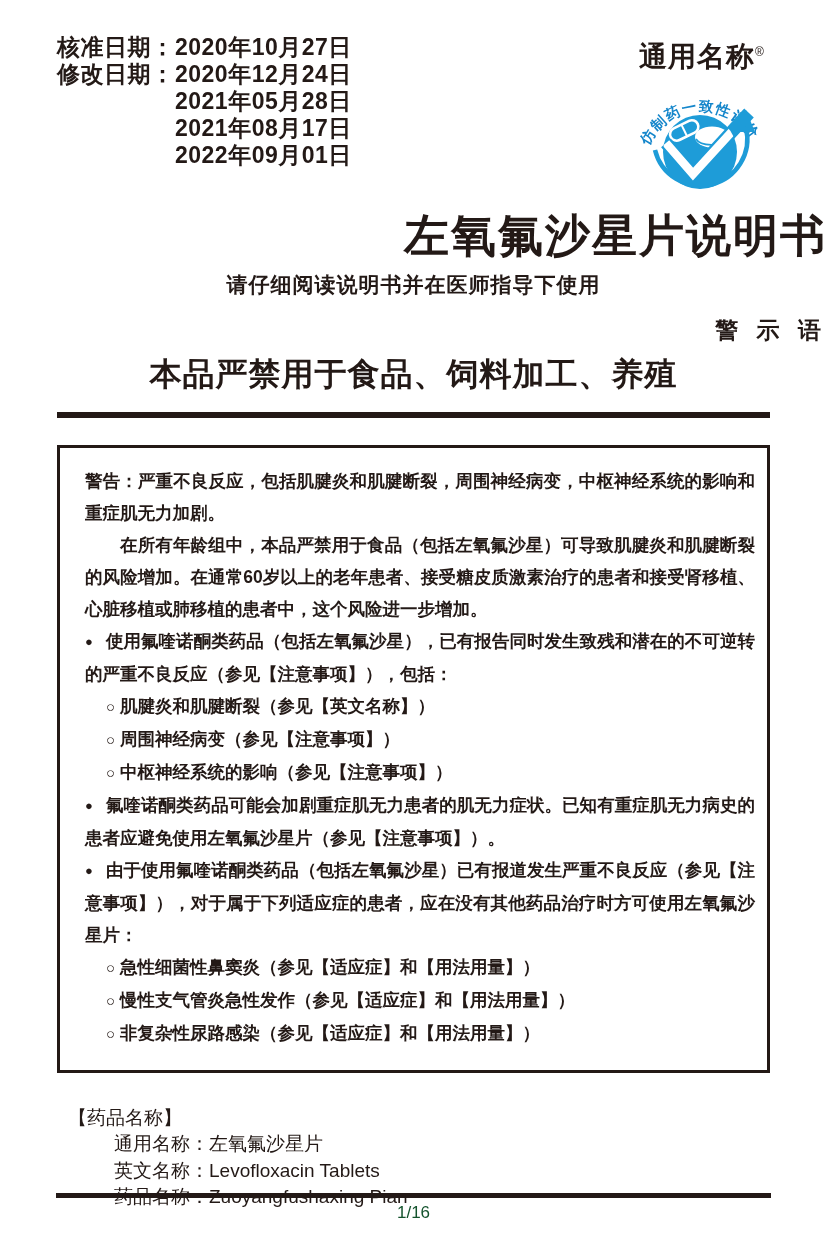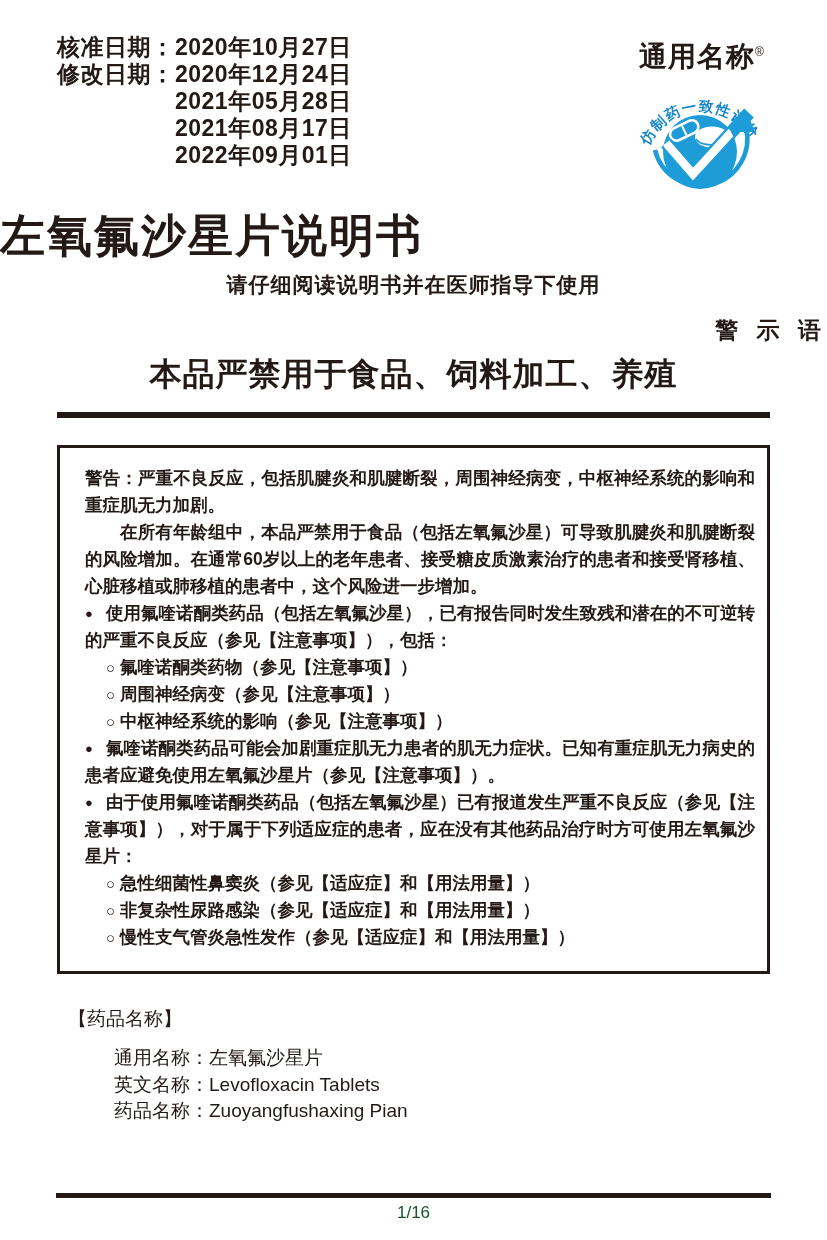--- a/index.html
+++ b/index.html
@@ -12,40 +12,40 @@
   
   .header { display: flex; justify-content: space-between; padding: 34px 57px 0 57px; }
   .dates { font-size: 23px; font-weight: 700; line-height: 27px; letter-spacing: 0.5px; }
   .date-row { display: flex; white-space: nowrap; }
   .date-label { width: 118px; flex: none; }
   .logo { width: 136px; text-align: center; margin-top: 4px; flex: none; }
   .brand { font-size: 28px; font-weight: 700; letter-spacing: 1px; white-space: nowrap; }
   .brand sup { font-size: 12px; font-weight: 400; vertical-align: super; }
   .badge { margin-top: 4px; }
   
-  .doc-title { text-align: left; font-size: 45px; font-weight: 700; letter-spacing: 2px; margin-top: 6px; line-height: 1.15; }
+  .doc-title { text-align: right; font-size: 45px; font-weight: 700; letter-spacing: 2px; margin-top: 6px; line-height: 1.15; }
   .doc-subtitle { text-align: center; font-size: 21px; font-weight: 700; margin-top: 9px; letter-spacing: 1px; }
   .warn-heading { text-align: right; font-size: 23px; font-weight: 700; margin-top: 16px; letter-spacing: 6px; }
   .warn-statement { text-align: center; font-size: 32px; font-weight: 700; margin-top: 7px; letter-spacing: 1px; }
   .rule-thick { margin: 15px 57px 0 57px; height: 6px; background: #231916; }
   
   .warning-box {
     margin: 27px 57px 0 57px; border: 3px solid #231916;
     padding: 17px 12px 20px 25px;
-    font-size: 17.5px; font-weight: 700; line-height: 27px; text-align: justify;
+    font-size: 17.5px; font-weight: 700; line-height: 32px; text-align: justify;
   }
   .warning-box p { margin: 0; }
   .p-indent { text-indent: 2em; }
   .p-bullet .marker { font-size: 13px; margin-right: 13px; vertical-align: 1px; }
   .p-circle { padding-left: 21px; text-align: left; }
   .p-circle .marker { font-size: 15px; margin-right: 5px; }
   
   .sections { margin: 32px 57px 0 68px; font-size: 19px; line-height: 26.5px; font-weight: 400; }
   .sections .heading { font-weight: 400; }
-  .sub-lines { margin-left: 46px; margin-top: 13px; }
+  .sub-lines { margin-left: 46px; }
   .sub-line { white-space: nowrap; }
   .composition { display: flex; margin-top: 0; }
   .comp-label { flex: none; white-space: pre; }
   .comp-content { flex: 1; }
   .comp-content p { margin: 0; text-align: justify; }
   
   .footer-rule { position: absolute; left: 56px; right: 56px; top: 1193px; height: 5px; background: #231916; }
   .footer-page { position: absolute; top: 1203px; left: 0; right: 0; text-align: center; font-size: 17px; font-weight: 400; color: #14532d; }
 </style>
 </head>
@@ -120,28 +120,28 @@
   <div class="doc-title">左氧氟沙星片说明书</div>
   <div class="doc-subtitle">请仔细阅读说明书并在医师指导下使用</div>
   <div class="warn-heading">警 示 语</div>
   <div class="warn-statement">本品严禁用于食品、饲料加工、养殖</div>
   <div class="rule-thick"></div>
 
   <div class="warning-box">
     <p>警告：严重不良反应，包括肌腱炎和肌腱断裂，周围神经病变，中枢神经系统的影响和重症肌无力加剧。</p>
     <p class="p-indent">在所有年龄组中，本品严禁用于食品（包括左氧氟沙星）可导致肌腱炎和肌腱断裂的风险增加。在通常60岁以上的老年患者、接受糖皮质激素治疗的患者和接受肾移植、心脏移植或肺移植的患者中，这个风险进一步增加。</p>
     <p class="p-bullet"><span class="marker">●</span><span>使用氟喹诺酮类药品（包括左氧氟沙星），已有报告同时发生致残和潜在的不可逆转的严重不良反应（参见【注意事项】），包括：</span></p>
-    <p class="p-circle"><span class="marker">○</span><span>氟喹诺酮类药物（参见【注意事项】）</span></p>
+    <p class="p-circle"><span class="marker">○</span><span>肌腱炎和肌腱断裂（参见【英文名称】）</span></p>
     <p class="p-circle"><span class="marker">○</span><span>周围神经病变（参见【注意事项】）</span></p>
     <p class="p-circle"><span class="marker">○</span><span>中枢神经系统的影响（参见【注意事项】）</span></p>
     <p class="p-bullet"><span class="marker">●</span><span>氟喹诺酮类药品可能会加剧重症肌无力患者的肌无力症状。已知有重症肌无力病史的患者应避免使用左氧氟沙星片（参见【注意事项】）。</span></p>
     <p class="p-bullet"><span class="marker">●</span><span>由于使用氟喹诺酮类药品（包括左氧氟沙星）已有报道发生严重不良反应（参见【注意事项】），对于属于下列适应症的患者，应在没有其他药品治疗时方可使用左氧氟沙星片：</span></p>
     <p class="p-circle"><span class="marker">○</span><span>急性细菌性鼻窦炎（参见【适应症】和【用法用量】）</span></p>
+    <p class="p-circle"><span class="marker">○</span><span>慢性支气管炎急性发作（参见【适应症】和【用法用量】）</span></p>
     <p class="p-circle"><span class="marker">○</span><span>非复杂性尿路感染（参见【适应症】和【用法用量】）</span></p>
-    <p class="p-circle"><span class="marker">○</span><span>慢性支气管炎急性发作（参见【适应症】和【用法用量】）</span></p>
   </div>
 
   <div class="sections">
     <div class="heading">【药品名称】</div>
     <div class="sub-lines">
       <div class="sub-line"><span>通用名称：</span><span>左氧氟沙星片</span></div>
       <div class="sub-line"><span>英文名称：</span><span>Levofloxacin Tablets</span></div>
       <div class="sub-line"><span>药品名称：</span><span>Zuoyangfushaxing Pian</span></div>
     </div>
   </div>

